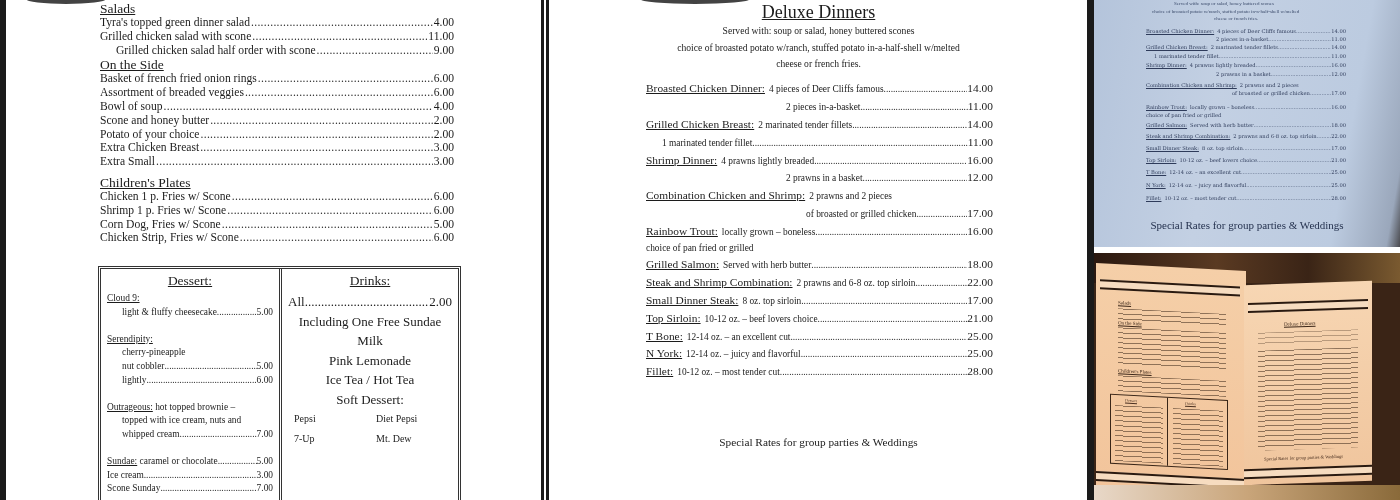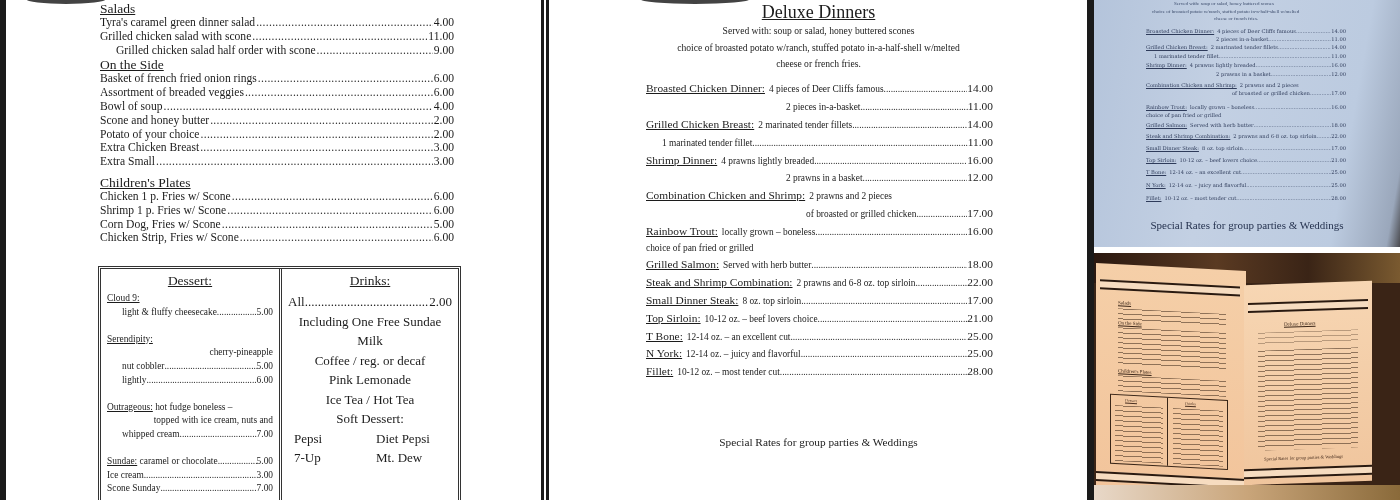--- a/index.html
+++ b/index.html
@@ -23,30 +23,30 @@
   .row .dots::after { content: "..............................................................................................................................................................................................................................."; letter-spacing: 0.3px; color: #333; }
   .row .price { flex: 0 0 auto; }
   .row.indent { padding-left: 16px; }
 
   .box { position: absolute; left: 92px; top: 266px; width: 363px; height: 240px; border: 3px double #333; display: flex; }
   .box-col { height: 100%; padding: 4px 6px; font-family: "Liberation Serif", serif; }
   .box-col.dessert { width: 181px; border-right: 3px double #333; }
   .box-col.drinks { width: 176px; }
   .box-title { text-align: center; font-size: 13.5px; text-decoration: underline; margin-bottom: 3px; }
   .d-row { font-size: 9.4px; line-height: 13.6px; display: flex; white-space: nowrap; }
-  .d-row.sub { padding-left: 15px; justify-content: flex-end; }
+  .d-row.sub { padding-left: 15px; }
   .d-row .ul { text-decoration: underline; }
   .d-row .dots { flex: 1 1 auto; overflow: hidden; }
   .d-row .dots::after { content: "......................................................................................................"; }
   .d-spacer { height: 13.6px; }
   .drk-row { font-size: 13px; line-height: 19.5px; text-align: center; white-space: nowrap; }
   .drk-price { display: flex; font-size: 13px; line-height: 19.5px; }
   .drk-price .dots { flex: 1; overflow: hidden; }
   .drk-price .dots::after { content: "............................................................"; }
-  .drk-pair { display: flex; font-size: 13px; line-height: 19.5px; }
+  .drk-pair { display: flex; font-size: 10px; line-height: 19.5px; }
   .drk-pair span { flex: 1; padding-left: 6px; }
 
   
   .mid-title { position: absolute; top: 2px; left: 0; width: 100%; text-align: center; font-size: 18px; text-decoration: underline; font-family: "Liberation Serif", serif; }
   .mid-intro { position: absolute; top: 23px; left: 0; width: 100%; text-align: center; font-size: 9.6px; line-height: 16.5px; font-family: "Liberation Serif", serif; }
   .mid-list { position: absolute; left: 96px; width: 347px; top: 82px; font-family: "Liberation Serif", serif; }
   .m-row { display: flex; align-items: baseline; white-space: nowrap; height: 17.9px; }
   .m-row .name { font-size: 11.4px; text-decoration: underline; margin-right: 4px; }
   .m-row .desc { font-size: 9.4px; }
   .m-row .dots { flex: 1; overflow: hidden; font-size: 9.4px; }
@@ -84,21 +84,21 @@
 
 <div class="divider" style="left:0;width:6px;"></div>
 
 <div class="panel" id="panel-left">
   <div class="banner-stub" style="left:20px;width:80px;"></div>
 
   <div class="left-col" id="left-col">
 
     <div class="sec-head">Salads</div>
     <div class="row">
-        <span class="lbl">Tyra's caramel green dinner salad</span>
+        <span class="lbl">Tyra's topped green dinner salad</span>
         <span class="dots"></span>
         <span class="price">4.00</span>
       </div>
     <div class="row">
         <span class="lbl">Grilled chicken salad with scone</span>
         <span class="dots"></span>
         <span class="price">11.00</span>
       </div>
     <div class="row indent">
         <span class="lbl">Grilled chicken salad half order with scone</span>
@@ -188,21 +188,21 @@
           <span>nut cobbler</span>
           <span class="dots"></span>
           <span>5.00</span>
         </div>
       <div class="d-row sub">
           <span>lightly</span>
           <span class="dots"></span>
           <span>6.00</span>
         </div>
       <div class="d-spacer"></div>
-      <div class="d-row"><span class="ul">Outrageous:</span>&nbsp;<span>hot fudge boneless –</span></div>
+      <div class="d-row"><span class="ul">Outrageous:</span>&nbsp;<span>hot topped brownie –</span></div>
       <div class="d-row sub">
           <span>topped with ice cream, nuts and</span>
         </div>
       <div class="d-row sub">
           <span>whipped cream</span>
           <span class="dots"></span>
           <span>7.00</span>
         </div>
       <div class="d-spacer"></div>
       <div class="d-row"><span class="ul">Sundae:</span>&nbsp;<span>caramel or chocolate</span><span class="dots"></span><span>5.00</span></div>
@@ -219,21 +219,20 @@
     </div>
     <div class="box-col drinks">
       <div class="box-title">Drinks:</div>
       <div class="drk-price">
           <span>All</span>
           <span class="dots"></span>
           <span>2.00</span>
         </div>
       <div class="drk-row">Including One Free Sundae</div>
       <div class="drk-row">Milk</div>
-      <div class="drk-row">Coffee / reg. or decaf</div>
       <div class="drk-row">Pink Lemonade</div>
       <div class="drk-row">Ice Tea / Hot Tea</div>
       <div class="drk-row">Soft Dessert:</div>
       <div class="drk-pair">
           <span>Pepsi</span>
           <span>Diet Pepsi</span>
         </div>
       <div class="drk-pair">
           <span>7-Up</span>
           <span>Mt. Dew</span>

